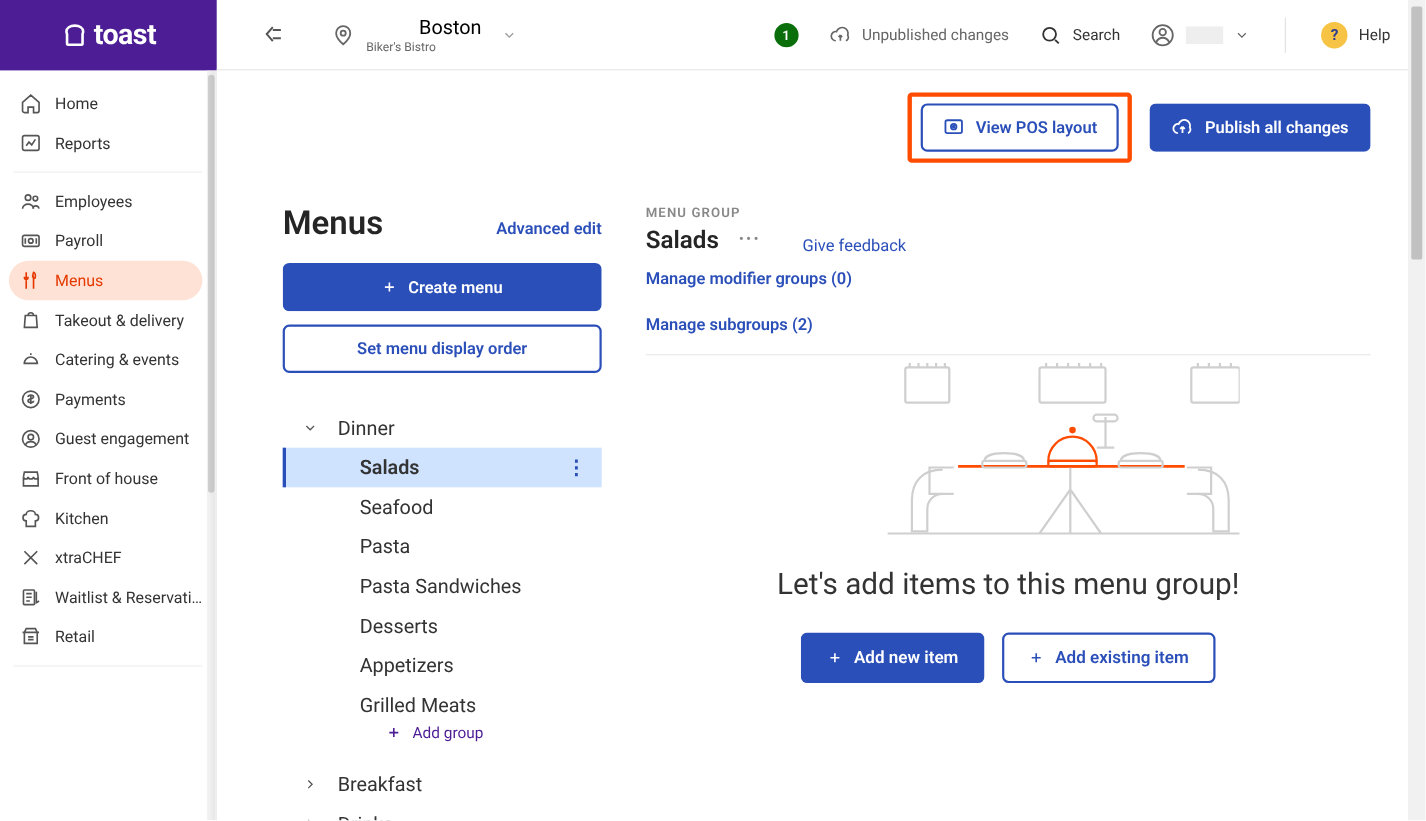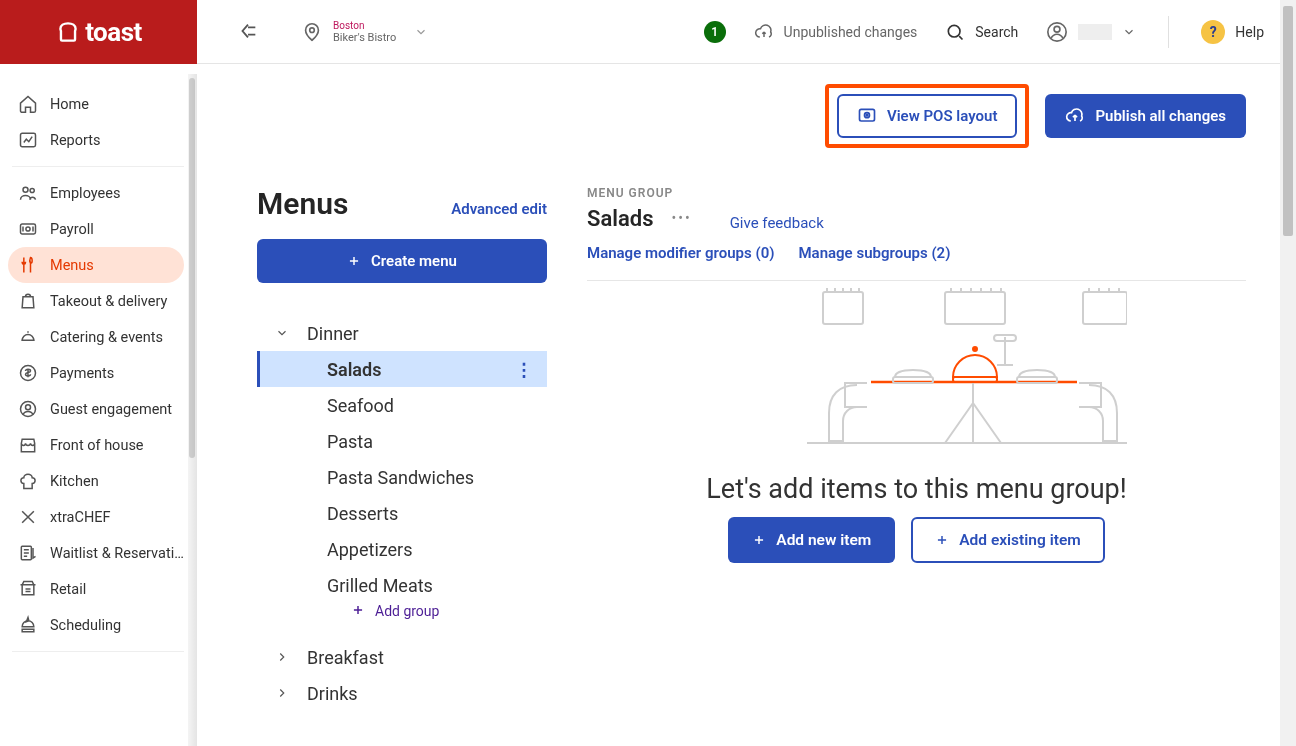--- a/index.html
+++ b/index.html
@@ -1,39 +1,39 @@
 <!DOCTYPE html>
 <html><head>
 <meta charset="utf-8">
 <style>
   * { box-sizing: border-box; margin: 0; padding: 0; }
   body { font-family: -apple-system, BlinkMacSystemFont, "Segoe UI", Roboto, Helvetica, Arial, sans-serif; font-size: 14px; color: #252525; background:#fff; width:1296px; height:746px; overflow:hidden; position:relative;}
   .scrollbar-fake { position:absolute; right:0; top:0; width:16px; height:746px; background:#f1f1f1; }
   .scrollbar-thumb { position:absolute; right:3px; top:6px; width:10px; height:230px; background:#c1c1c1; border-radius:2px;}
   
-  .logo-box { position:absolute; left:0; top:0; width:197px; height:64px; background:#b91c1c; display:flex; align-items:center; justify-content:center; color:#fff; font-weight:700; font-size:26px; letter-spacing:-0.5px;}
+  .logo-box { position:absolute; left:0; top:0; width:197px; height:64px; background:#4c1d95; display:flex; align-items:center; justify-content:center; color:#fff; font-weight:700; font-size:26px; letter-spacing:-0.5px;}
   .logo-box svg { margin-right:4px; }
   .topbar { position:absolute; left:197px; right:16px; top:0; height:64px; display:flex; align-items:center; padding:0 16px 0 40px; border-bottom:1px solid #e5e5e5;}
   .topbar .collapse-btn { width:24px;height:24px;color:#555; }
   .loc { display:flex; align-items:center; margin-left:40px; }
   .loc-pin { width:22px;height:22px;color:#666;margin-right:10px;}
-  .loc-text .line1 { font-size:10px; color:#be185d;}
+  .loc-text .line1 { font-size:18px; color:#000000;margin-left:48px;}
   .loc-text .line2 { font-size:11px; color:#666;}
   .loc-caret { margin-left:18px; color:#999; }
   .top-right { margin-left:auto; display:flex; align-items:center; gap:28px;}
   .badge-circle { width:22px;height:22px;border-radius:50%;background:#0a6e0a;color:#fff;font-size:12px;display:flex;align-items:center;justify-content:center;font-weight:600;}
   .unpub { display:flex; align-items:center; gap:10px; color:#666;}
   .search-grp { display:flex; align-items:center; gap:10px; color:#333;}
   .avatar-grp { display:flex; align-items:center; gap:10px; color:#666;}
   .avatar-placeholder { width:34px;height:16px;background:#eee;}
   .divider-v { width:1px; height:32px; background:#e0e0e0; margin:0 4px;}
   .help-grp { display:flex; align-items:center; gap:10px; color:#333;}
   .help-circle { width:24px;height:24px;border-radius:50%;background:#f6c344;display:flex;align-items:center;justify-content:center;color:#2a3d8f;font-weight:700;font-size:14px;}
   
-  .sidebar { position:absolute; left:0; top:74px; width:197px; bottom:0; border-right:1px solid #e5e5e5; padding:12px 8px; overflow:hidden;}
+  .sidebar { position:absolute; left:0; top:64px; width:197px; bottom:0; border-right:1px solid #e5e5e5; padding:12px 8px; overflow:hidden;}
   .sidebar::after{content:'';position:absolute;right:0;top:0;bottom:0;width:8px;background:linear-gradient(to left,rgba(0,0,0,0.06),transparent);}
   .sb-scroll{position:absolute;right:0;top:0;bottom:0;width:8px;background:#f4f4f4;}
   .sb-scroll-thumb{position:absolute;right:1px;top:4px;width:6px;height:380px;background:#d0d0d0;border-radius:3px;}
   .side-item { display:flex; align-items:center; gap:12px; padding:8px 10px; color:#333; border-radius:18px; cursor:pointer; font-size:14.5px; white-space:nowrap; overflow:hidden; text-overflow:ellipsis; width:176px;}
   .side-item.active { background:#ffe2d6; color:#e53900;}
   .side-item.active .sicon { color:#e53900;}
   .sicon { width:20px;height:20px;color:#555;flex-shrink:0;}
   .side-sep { height:1px; background:#eee; margin:8px 4px;}
   
   .main { position:absolute; left:197px; top:64px; right:16px; bottom:0; overflow:hidden;}
@@ -58,27 +58,27 @@
   .tree-row.selected { background:#cfe3ff; font-weight:600; position:relative;}
   .tree-row.selected::before{content:'';position:absolute;left:0;top:0;bottom:0;width:3px;background:#2b4fb9;}
   .tree-row .dots { margin-left:auto; margin-right:14px; color:#2b4fb9;}
   .add-group { color:#4c1d95; font-weight:400; padding-left:94px; display:flex;align-items:flex-start;gap:10px;height:36px;}
   
   .mg-label { font-size:12px; letter-spacing:1px; color:#888; font-weight:600;}
   .mg-title-row { display:flex; align-items:center; gap:18px; margin-top:4px;}
   .mg-title { font-size:22px; font-weight:600;}
   .dots-h { color:#888; letter-spacing:2px;}
   .feedback-link { color:#2b4fb9; font-size:15px;}
-  .mg-links { display:flex; gap:24px; margin-top:12px; font-weight:600; color:#2b4fb9; font-size:15px;}
+  .mg-links { display:flex; gap:24px; margin-top:12px; font-weight:600; color:#2b4fb9; font-size:15px;flex-direction:column;}
   .mg-links span{cursor:pointer;}
   .hr { height:1px; background:#e6e6e6; margin-top:18px;}
   .illus { margin-top:4px; display:flex; justify-content:center;}
   .illus svg { width:420px; height:168px;}
   .empty-h { text-align:center; font-size:27px; color:#333; margin-top:20px;}
-  .empty-actions { display:flex; justify-content:center; gap:16px; margin-top:12px;}
+  .empty-actions { display:flex; justify-content:center; gap:16px; margin-top:28px;}
   .btn-sm { height:46px; padding:0 22px; font-size:15.5px;}
   svg { display:block; }
 </style>
 </head>
 <body>
 
 <div class="scrollbar-fake">
     <div class="scrollbar-thumb"></div>
   </div>
 
@@ -234,26 +234,20 @@
         <rect x="4" y="4" width="12" height="16" rx="1"></rect>
         <path d="M7 8h6M7 12h6M7 16h4M18 6v12l3-2"></path>
       </svg>
     <span>Waitlist &amp; Reservati…</span>
   </div>
   <div class="side-item">
     <svg class="sicon" viewBox="0 0 24 24" fill="none" stroke="currentColor" stroke-width="1.8">
         <path d="M3 7h18M5 7v12h14V7M5 7l2-4h10l2 4M9 12h6M9 15h6"></path>
       </svg>
     <span>Retail</span>
-  </div>
-  <div class="side-item">
-    <svg class="sicon" viewBox="0 0 24 24" fill="none" stroke="currentColor" stroke-width="1.8">
-        <path d="M12 3l1 4-3 1zM12 7c-4 0-7 3-7 7h14c0-4-3-7-7-7zM5 17h14v3H5z"></path>
-      </svg>
-    <span>Scheduling</span>
   </div>
   <div class="side-sep"></div>
 </div>
 
 <div class="main">
   <div class="action-row">
     <div class="highlight-box">
       <div class="btn btn-outline-blue">
         <svg width="20" height="20" viewBox="0 0 24 24" fill="none" stroke="currentColor" stroke-width="2">
             <rect x="3" y="4" width="18" height="14" rx="2"></rect>
@@ -277,20 +271,23 @@
     <div class="col-left">
       <div class="menus-header">
         <h1>Menus</h1>
         <span class="adv-link">Advanced edit</span>
       </div>
       <div class="btn btn-solid-blue btn-block">
         <svg width="14" height="14" viewBox="0 0 24 24" stroke="currentColor" stroke-width="2.5">
             <path d="M12 5v14M5 12h14"></path>
           </svg>
         <span>Create menu</span>
+      </div>
+      <div class="btn btn-outline-blue btn-block mdo">
+        <span>Set menu display order</span>
       </div>
 
       <div class="menu-tree">
         <div class="tree-row lvl1">
           <span class="chev">
               <svg width="14" height="14" viewBox="0 0 24 24" fill="none" stroke="currentColor" stroke-width="2">
                 <path d="M6 9l6 6 6-6"></path>
               </svg>
             </span>
           <span>Dinner</span>

